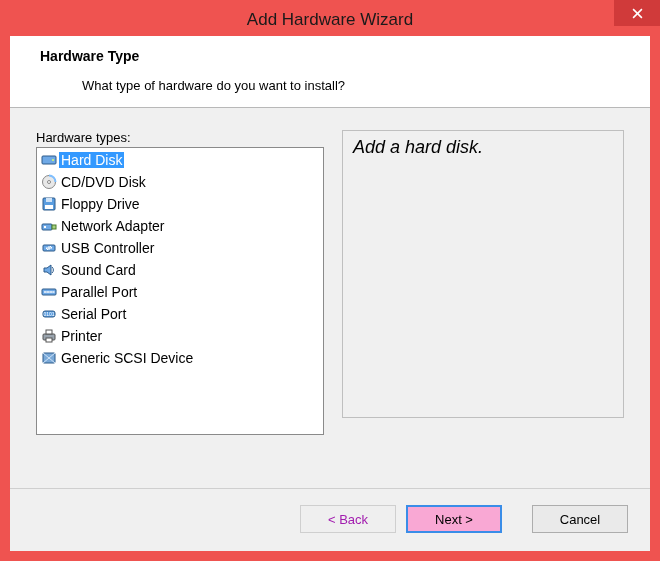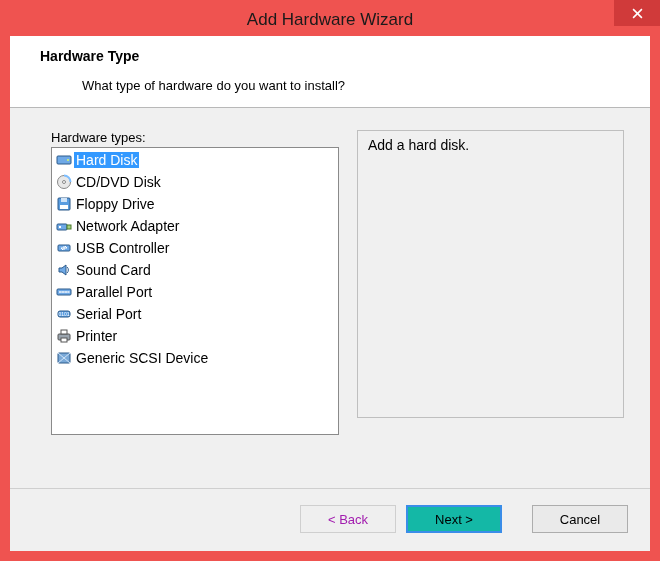--- a/index.html
+++ b/index.html
@@ -69,21 +69,21 @@
   .header-subtitle {
     font-size: 13px;
     color: #000;
     margin-left: 52px;
     margin-top: 14px;
   }
   .content {
     flex: 1;
     display: flex;
     gap: 18px;
-    padding: 22px 26px 10px 41px;
+    padding: 22px 26px 10px 26px;
   }
   .left-col {
     flex: 0 0 288px;
     display: flex;
     flex-direction: column;
   }
   .right-col {
     flex: 1;
     display: flex;
     flex-direction: column;
@@ -139,22 +139,23 @@
     background: #3399ff;
     color: #fff;
   }
   .explanation-box {
     border: 1px solid #bfbfbf;
     background: #f0f0f0;
     height: 288px;
     padding: 6px 10px;
   }
   .explanation-text {
-    font-size: 14px;
-    color: #000;
+    font-size: 18px;
+    color: #000;
+    font-style: italic;
   }
   .footer {
     border-top: 1px solid #cfcfcf;
     padding: 16px 22px 18px 22px;
     display: flex;
     justify-content: flex-end;
     gap: 10px;
   }
   .btn {
     width: 96px;
@@ -168,21 +169,21 @@
     justify-content: center;
     font-family: inherit;
   }
   .btn.disabled {
     color: #a21caf;
     border-color: #cfcfcf;
     background: #efefef;
   }
   .btn.default {
     border: 2px solid #3a8de8;
-    background: #14b8a6;
+    background: #f9a8d4;
     width: 96px;
     height: 28px;
   }
   .spacer { width: 10px; }
   svg { display: block; }
 </style>
 </head>
 <body>
 
 <div class="window">

